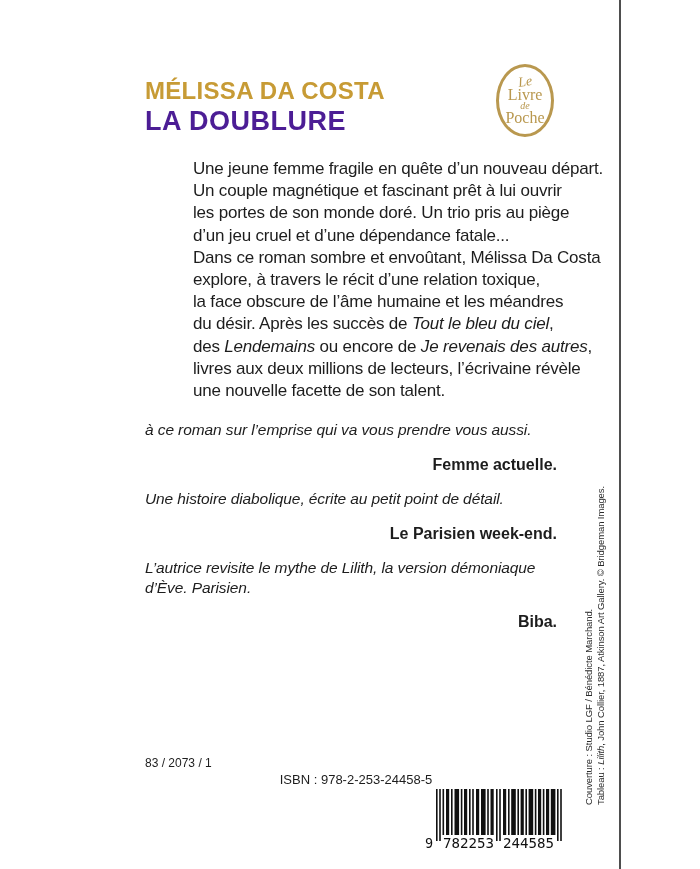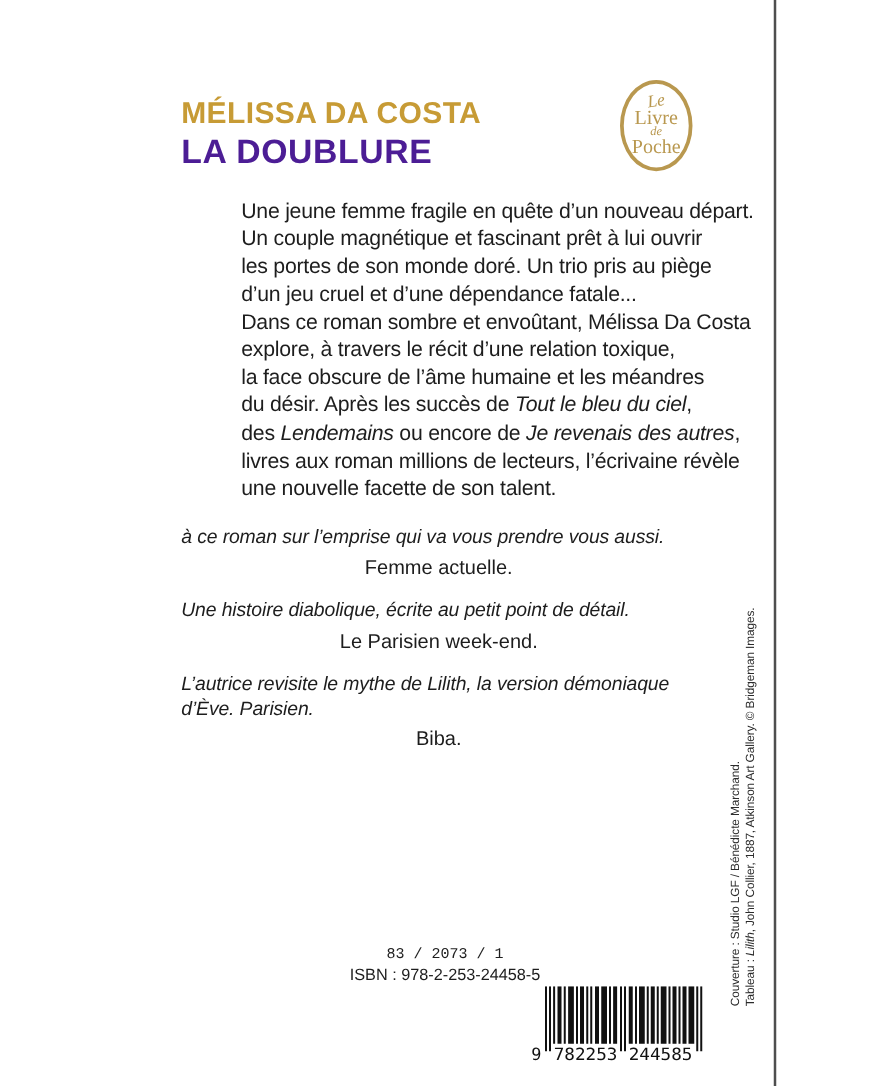--- a/index.html
+++ b/index.html
@@ -46,35 +46,35 @@
   .synopsis .line { white-space:nowrap;margin-left:48px; }
   .it { font-style:italic; }
   
   .quotes { position:absolute; left:145px; top:420px; width:412px; }
   .quote { margin-bottom:15px; }
   .quote .qline {
     font-style:italic; font-size:15.5px; line-height:19.5px;
     letter-spacing:-0.1px; white-space:nowrap;
   }
   .quote .source {
-    font-size:16px; line-height:19.5px; text-align:center;
-    white-space:nowrap; margin-top:5px;
+    font-size:16px; line-height:19.5px; text-align:right;
+    white-space:nowrap; margin-top:15px;font-weight:bold;
   }
   
   .credits {
     position:absolute; left:583px; top:805px;
     transform-origin:0 0; transform:rotate(-90deg);
     width:330px; font-size:9.5px; line-height:11.5px;
     color:#2b2b2b; letter-spacing:-0.1px;
   }
   .credits div { white-space:nowrap; }
   
   .print-code {
     position:absolute; top:756px; left:145px; width:422px;
-    text-align:center; font-size:12px; color:#1d1d1d; white-space:nowrap;font-family:Liberation Mono, monospace;
+    text-align:left; font-size:12px; color:#1d1d1d; white-space:nowrap;
   }
   .isbn {
     position:absolute; top:772px; left:145px; width:422px;
     text-align:center; font-size:13px; color:#1d1d1d; white-space:nowrap;
   }
   .barcode { position:absolute; left:424px; top:789px; }
   .barcode svg { display:block; }
   .barcode text {
     font-family:"DejaVu Sans Mono","Liberation Mono",monospace;
     font-size:13.5px; fill:#111;
@@ -100,21 +100,21 @@
 <div class="synopsis">
   <div class="line"><span>Une jeune femme fragile en quête d’un nouveau départ.</span></div>
   <div class="line"><span>Un couple magnétique et fascinant prêt à lui ouvrir</span></div>
   <div class="line"><span>les portes de son monde doré. Un trio pris au piège</span></div>
   <div class="line"><span>d’un jeu cruel et d’une dépendance fatale...</span></div>
   <div class="line"><span>Dans ce roman sombre et envoûtant, Mélissa Da Costa</span></div>
   <div class="line"><span>explore, à travers le récit d’une relation toxique,</span></div>
   <div class="line"><span>la face obscure de l’âme humaine et les méandres</span></div>
   <div class="line"><span>du désir. Après les succès de </span><span class="it">Tout le bleu du ciel</span><span>,</span></div>
   <div class="line"><span>des </span><span class="it">Lendemains</span><span> ou encore de </span><span class="it">Je revenais des autres</span><span>,</span></div>
-  <div class="line"><span>livres aux roman millions de lecteurs, l’écrivaine révèle</span></div>
+  <div class="line"><span>livres aux deux millions de lecteurs, l’écrivaine révèle</span></div>
   <div class="line"><span>une nouvelle facette de son talent.</span></div>
 </div>
 
 <div class="quotes">
   <div class="quote">
     <div class="qline">à ce roman sur l’emprise qui va vous prendre vous aussi.</div>
     <div class="source">Femme actuelle.</div>
   </div>
   <div class="quote">
     <div class="qline">Une histoire diabolique, écrite au petit point de détail.</div>

